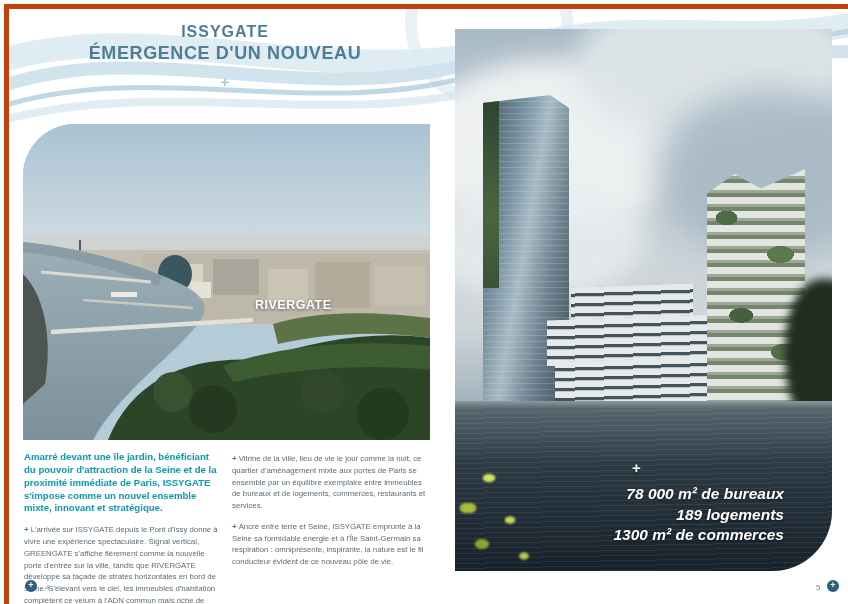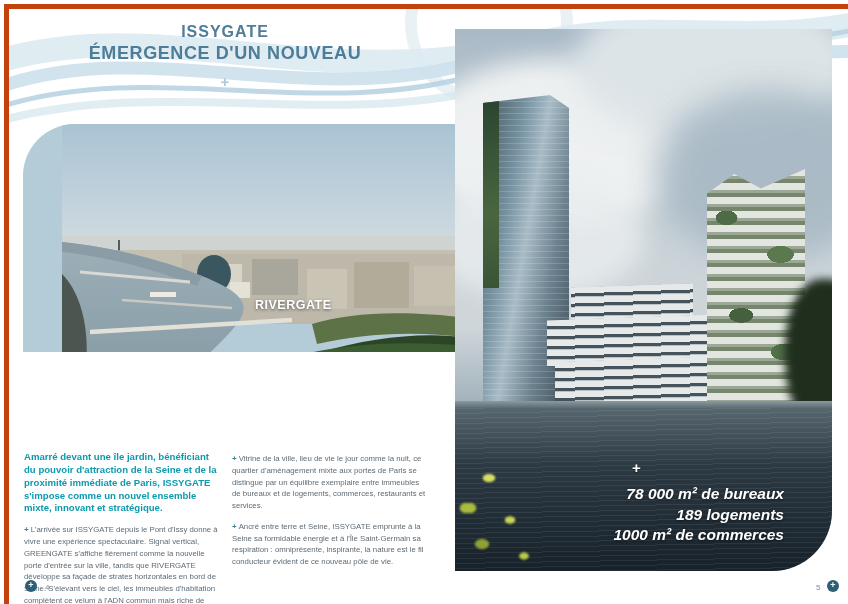--- a/index.html
+++ b/index.html
@@ -9,22 +9,22 @@
     font-family:"Liberation Sans",sans-serif;
   }
   
   .waves{position:absolute;left:0;top:0;width:848px;height:150px;pointer-events:none;}
   
   .title-block{position:absolute;left:0;top:14px;width:432px;text-align:center;color:#4d7d99;z-index:3;}
   .title-l1{font-size:16px;font-weight:bold;letter-spacing:1px;}
   .title-l2,.title-l3{font-size:18px;font-weight:bold;letter-spacing:.6px;margin-top:2px;}
   .title-plus{margin-top:9px;color:#a9cadd;font-size:15px;font-weight:bold;}
   
-  .photo-left{position:absolute;left:14px;top:115px;width:407px;height:228px;
-    border-radius:52px 0 0 0;overflow:hidden;z-index:2;background:#b4cbd8;padding-left:39px;}
+  .photo-left{position:absolute;left:14px;top:115px;width:407px;height:316px;
+    border-radius:52px 0 0 0;overflow:hidden;z-index:2;background:#b4cbd8;}
   .photo-left svg{display:block;}
   .photo-label{position:absolute;left:232px;top:174px;color:#fff;font-weight:bold;
     font-size:12.5px;letter-spacing:.5px;text-shadow:0 1px 3px rgba(0,0,0,.55);}
   
   .text-col1{position:absolute;left:15px;top:442px;width:197px;z-index:3;}
   .text-col2{position:absolute;left:223px;top:444px;width:196px;z-index:3;}
   .intro{color:#0d9aad;font-weight:bold;font-size:9.6px;line-height:1.34;margin:0;}
   .para{color:#5d6b76;font-size:7.8px;line-height:1.5;margin:9px 0 0 0;}
   .bullet{color:#3f7f96;font-weight:bold;margin-right:2px;font-size:8px;}
   
@@ -154,21 +154,21 @@
     </svg>
     <span class="photo-label">RIVERGATE</span>
   </div>
 
   <div class="text-col1">
     <p class="intro">Amarré devant une île jardin, bénéficiant du pouvoir d'attraction de la Seine et de la proximité immédiate de Paris, ISSYGATE s'impose comme un nouvel ensemble mixte, innovant et stratégique.</p>
     <p class="para"><span class="bullet">+</span><span>L'arrivée sur ISSYGATE depuis le Pont d'Issy donne à vivre une expérience spectaculaire. Signal vertical, GREENGATE s'affiche fièrement comme la nouvelle porte d'entrée sur la ville, tandis que RIVERGATE développe sa façade de strates horizontales en bord de Seine. S'élevant vers le ciel, les immeubles d'habitation complètent ce velum à l'ADN commun mais riche de personnalités affirmées et originales.</span></p>
   </div>
 
   <div class="text-col2">
-    <p class="para" style="margin-top:0"><span class="bullet">+</span><span>Vitrine de la ville, lieu de vie le jour comme la nuit, ce quartier d'aménagement mixte aux portes de Paris se distingue par un équilibre exemplaire entre immeubles de bureaux et de logements, commerces, restaurants et services.</span></p>
+    <p class="para" style="margin-top:0"><span class="bullet">+</span><span>Vitrine de la ville, lieu de vie le jour comme la nuit, ce quartier d'aménagement mixte aux portes de Paris se ensemble par un équilibre exemplaire entre immeubles de bureaux et de logements, commerces, restaurants et services.</span></p>
     <p class="para"><span class="bullet">+</span><span>Ancré entre terre et Seine, ISSYGATE emprunte à la Seine sa formidable énergie et à l'Île Saint-Germain sa respiration : omniprésente, inspirante, la nature est le fil conducteur évident de ce nouveau pôle de vie.</span></p>
   </div>
 
   <div class="photo-right">
     <div class="bluepatch"></div>
     <div class="cloud c1"></div>
     <div class="cloud c2"></div>
     <div class="cloud c3"></div>
     <div class="cloud c4"></div>
     <div class="tower">
@@ -181,21 +181,21 @@
     </div>
     <div class="greentower"></div>
     <div class="sidetrees"></div>
     <div class="quay"></div>
     <div class="water"></div>
     <div class="plants"></div>
     <div class="stats-plus">+</div>
     <div class="stats">
       <div>78 000 m² de bureaux</div>
       <div>189 logements</div>
-      <div>1000 m² de commerces</div>
+      <div>1300 m² de commerces</div>
     </div>
   </div>
 
   <div class="nav-btn nav-left">+</div>
   <div class="pg pg-left">4</div>
   <div class="pg pg-right">5</div>
   <div class="nav-btn nav-right">+</div>
 
 </div>
 

